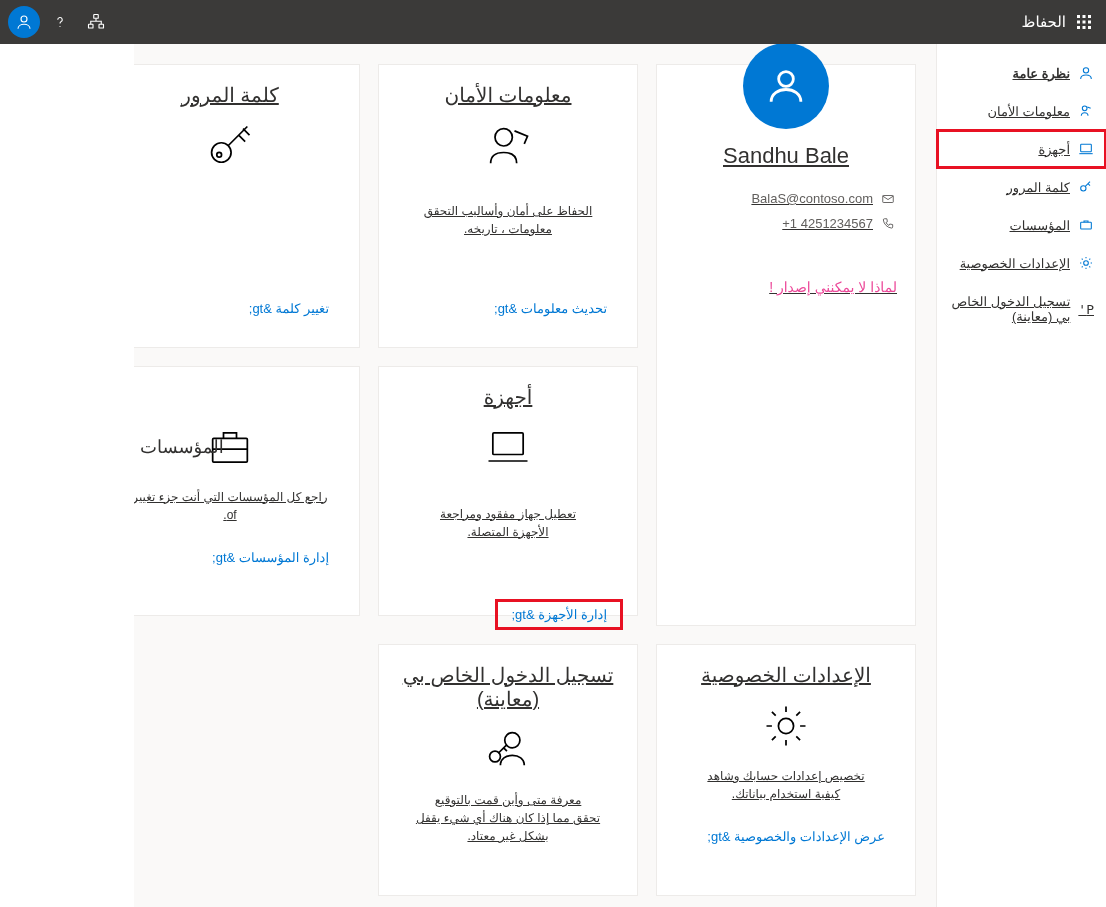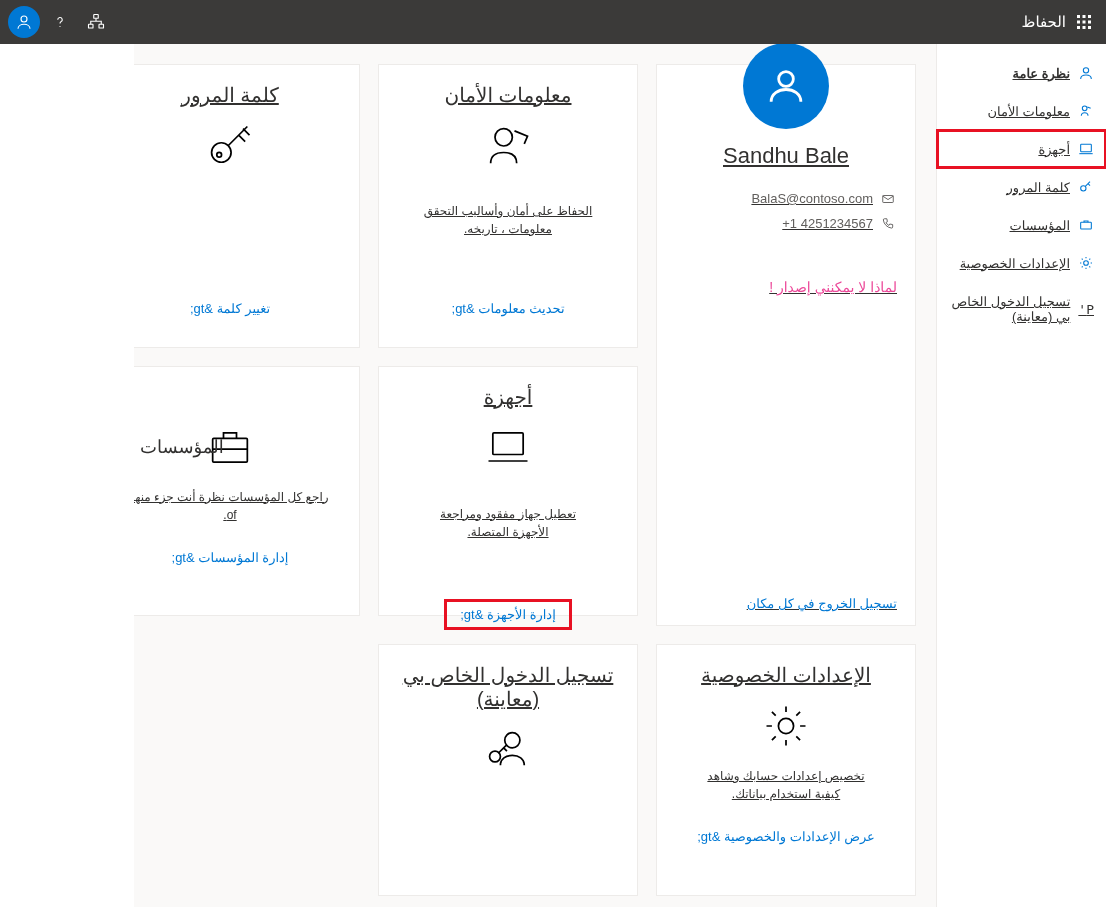--- a/index.html
+++ b/index.html
@@ -29,21 +29,21 @@
   .main { flex:1; background:#faf9f8; padding:20px 20px 20px 14px; overflow:hidden; position:relative; }
 
   .grid { display:grid; grid-template-columns: 260px 260px 260px; grid-auto-rows:auto; gap:18px; justify-content:start; direction:rtl; }
 
   .card { background:#fff; border:1px solid #edebe9; padding:0; display:flex; flex-direction:column; align-items:stretch; }
   .card .card-body { padding:18px 16px 10px 16px; display:flex; flex-direction:column; align-items:center; text-align:center; }
   .card .card-title { font-size:20px; font-weight:400; margin-bottom:12px; }
   .card .card-icon { height:54px; display:flex; align-items:center; justify-content:center; margin-bottom:14px; }
   .card .card-icon svg { width:52px; height:52px; fill:none; stroke:#000; stroke-width:1.6; }
   .card .card-desc { font-size:12px; color:#323130; line-height:1.5; padding:0 14px; }
-  .card .card-footer { padding:10px 16px 14px 16px; text-align:center; }
+  .card .card-footer { padding:10px 16px 14px 16px; }
   .card .card-link { font-size:13px; color:#0078d4; cursor:pointer; display:inline-block; padding:6px 14px; }
   .card .card-link.highlighted { outline:3px solid #e81123; outline-offset:-1px;margin-top:40px; }
 
   .profile-card { grid-row:1 / span 2; grid-column:1; align-items:center; padding:0; }
   .profile-card .avatar-big { margin-top:-22px; width:86px; height:86px; border-radius:50%; background:#0078d4; display:flex; align-items:center; justify-content:center; }
   .profile-card .avatar-big svg { width:42px; height:42px; fill:none; stroke:#fff; stroke-width:1.6; }
   .profile-card .name { font-size:22px; margin-top:14px; direction:ltr; }
   .profile-card .contact { margin-top:22px; display:flex; flex-direction:column; align-items:flex-end; gap:10px; width:100%; padding:0 20px; font-size:13px; color:#605e5c; direction:ltr; }
   .profile-card .contact-row { display:flex; align-items:center; gap:8px; direction:rtl; }
   .profile-card .contact-row svg { width:14px; height:14px; fill:none; stroke:#605e5c; stroke-width:1.6; }
@@ -177,21 +177,20 @@
             <span style="direction:ltr;">BalaS@contoso.com</span>
           </div>
           <div class="contact-row">
             <svg viewBox="0 0 24 24">
                 <path d="M6 3h4l1 5-2.5 1.5a12 12 0 0 0 5 5L15 12l5 1v4a2 2 0 0 1-2 2A16 16 0 0 1 4 5a2 2 0 0 1 2-2z"></path>
               </svg>
             <span style="direction:ltr;margin-left:26px;">+1 4251234567</span>
           </div>
         </div>
         <div class="why-link">لماذا لا يمكنني إصدار !</div>
-        <div class="signout">تسجيل الخروج في كل مكان</div>
       </div>
 
       <div class="card row1" style="grid-column:2; grid-row:1;">
         <div class="card-body">
           <div class="card-title">معلومات الأمان</div>
           <div class="card-icon">
             <svg viewBox="0 0 48 48">
                 <circle cx="20" cy="16" r="8"></circle>
                 <path d="M8 40c0-7 5-10 12-10s12 3 12 10"></path>
                 <path d="M30 10l12 5-3 7"></path>
@@ -241,21 +240,21 @@
       <div class="card row2" style="grid-column:3; grid-row:2;">
         <div class="card-body">
           <div class="card-title" style="visibility:hidden;">.</div>
           <div class="card-icon">
             <svg viewBox="0 0 48 48">
                 <rect x="8" y="16" width="32" height="22" rx="1"></rect>
                 <path d="M18 16v-5h12v5"></path>
                 <path d="M8 26h32"></path>
               </svg>
           </div>
-          <div class="card-desc" style="white-space:pre-line;">راجع كل المؤسسات نظرة أنت جزء منها of.</div>
+          <div class="card-desc" style="white-space:pre-line;">راجع كل المؤسسات التي أنت جزء تغيير of.</div>
         </div>
         <div class="card-footer">
           <span class="card-link">إدارة المؤسسات &amp;gt;</span>
         </div>
       </div>
 
       <div class="card row3" style="grid-column:1; grid-row:3;">
         <div class="card-body">
           <div class="card-title">الإعدادات الخصوصية</div>
           <div class="card-icon">
@@ -276,20 +275,22 @@
         <div class="card-body">
           <div class="card-title">تسجيل الدخول الخاص بي (معاينة)</div>
           <div class="card-icon">
             <svg viewBox="0 0 48 48">
                 <circle cx="28" cy="15" r="7"></circle>
                 <path d="M17 38c0-6 5-9 11-9s11 3 11 9"></path>
                 <circle cx="12" cy="30" r="5"></circle>
                 <path d="M15 27l8-8m-3 3l3 3"></path>
               </svg>
           </div>
+          <div class="card-desc" style="white-space:pre-line;">معرفة متى وأين قمت بالتوقيع
+تحقق مما إذا كان هناك أي شيء يقفل بشكل غير معتاد.</div>
         </div>
       </div>
 
     </div>
 
     <div class="orgs-label" style="left:6px; right:auto;">المؤسسات</div>
 
   </main>
 </div>
 

